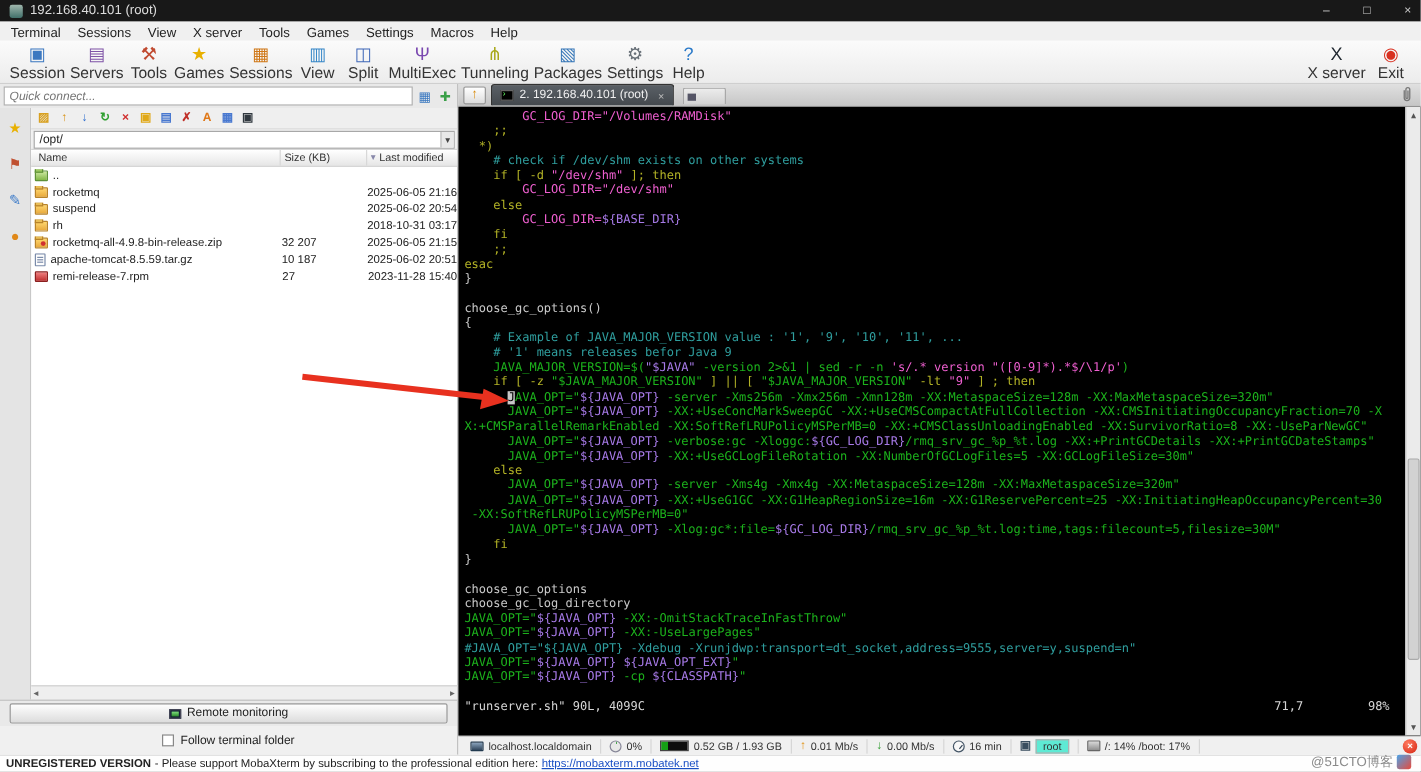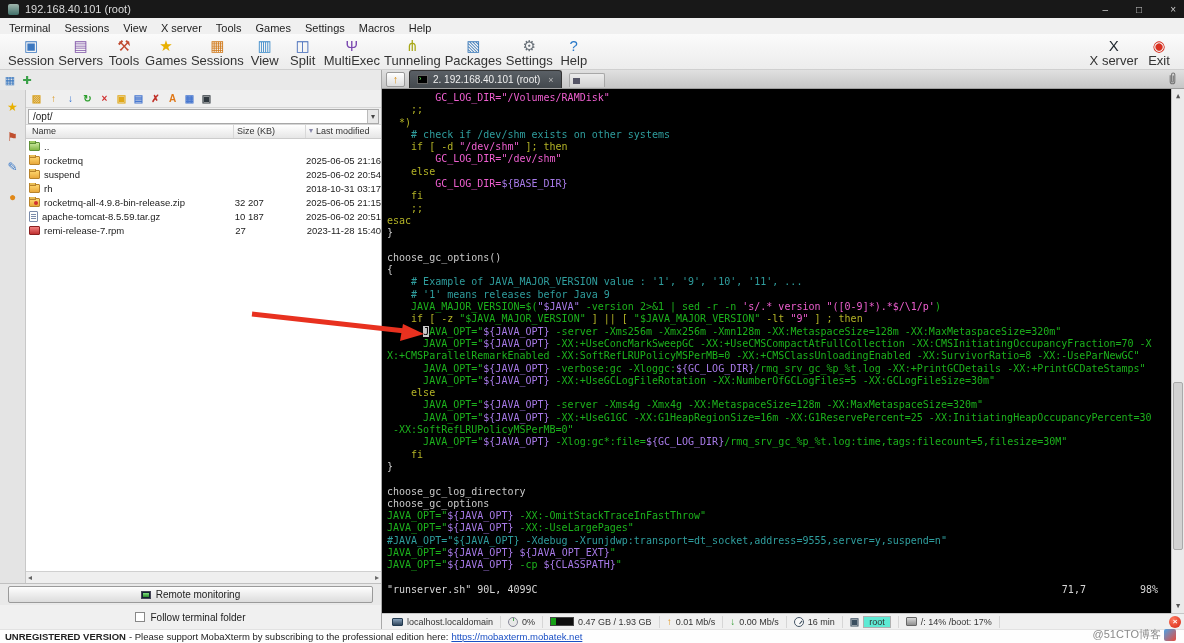--- a/index.html
+++ b/index.html
@@ -203,20 +203,21 @@
         <span class="tbglyph" style="color: rgb(216, 48, 32);">◉</span>
         <span class="tblabel">Exit</span>
       </div>
     </div>
 </div>
 
 <div class="main">
 
   <div class="sidebar">
     <div class="qc-row">
+      <input class="qc-input" placeholder="Quick connect..." style="">
       <span class="qc-ic">▦</span>
       <span class="qc-ic green">✚</span>
     </div>
     <div class="sidebar-body">
       <div class="side-strip" id="sidestrip">
           <span class="strip-ic" style="color: rgb(232, 176, 0);">★</span>
           <span class="strip-ic" style="color: rgb(192, 80, 48);">⚑</span>
           <span class="strip-ic" style="color: rgb(56, 120, 200);">✎</span>
           <span class="strip-ic" style="color: rgb(224, 136, 24);">●</span>
         </div>
@@ -368,22 +369,22 @@
           <div class="tl"><span class="c-grn">      JAVA_OPT="</span><span class="c-var">${JAVA_OPT}</span><span class="c-grn"> -verbose:gc -Xloggc:</span><span class="c-var">${GC_LOG_DIR}</span><span class="c-grn">/rmq_srv_gc_%p_%t.log -XX:+PrintGCDetails -XX:+PrintGCDateStamps"</span></div>
           <div class="tl"><span class="c-grn">      JAVA_OPT="</span><span class="c-var">${JAVA_OPT}</span><span class="c-grn"> -XX:+UseGCLogFileRotation -XX:NumberOfGCLogFiles=5 -XX:GCLogFileSize=30m"</span></div>
           <div class="tl"><span class="c-kw">    else</span></div>
           <div class="tl"><span class="c-grn">      JAVA_OPT="</span><span class="c-var">${JAVA_OPT}</span><span class="c-grn"> -server -Xms4g -Xmx4g -XX:MetaspaceSize=128m -XX:MaxMetaspaceSize=320m"</span></div>
           <div class="tl"><span class="c-grn">      JAVA_OPT="</span><span class="c-var">${JAVA_OPT}</span><span class="c-grn"> -XX:+UseG1GC -XX:G1HeapRegionSize=16m -XX:G1ReservePercent=25 -XX:InitiatingHeapOccupancyPercent=30</span></div>
           <div class="tl"><span class="c-grn"> -XX:SoftRefLRUPolicyMSPerMB=0"</span></div>
           <div class="tl"><span class="c-grn">      JAVA_OPT="</span><span class="c-var">${JAVA_OPT}</span><span class="c-grn"> -Xlog:gc*:file=</span><span class="c-var">${GC_LOG_DIR}</span><span class="c-grn">/rmq_srv_gc_%p_%t.log:time,tags:filecount=5,filesize=30M"</span></div>
           <div class="tl"><span class="c-kw">    fi</span></div>
           <div class="tl"><span class="c-txt">}</span></div>
           <div class="tl">&nbsp;</div>
+          <div class="tl"><span class="c-txt">choose_gc_options</span></div>
           <div class="tl"><span class="c-txt">choose_gc_log_directory</span></div>
-          <div class="tl"><span class="c-txt">choose_gc_options</span></div>
           <div class="tl"><span class="c-grn">JAVA_OPT="</span><span class="c-var">${JAVA_OPT}</span><span class="c-grn"> -XX:-OmitStackTraceInFastThrow"</span></div>
           <div class="tl"><span class="c-grn">JAVA_OPT="</span><span class="c-var">${JAVA_OPT}</span><span class="c-grn"> -XX:-UseLargePages"</span></div>
           <div class="tl"><span class="c-com">#JAVA_OPT="${JAVA_OPT} -Xdebug -Xrunjdwp:transport=dt_socket,address=9555,server=y,suspend=n"</span></div>
           <div class="tl"><span class="c-grn">JAVA_OPT="</span><span class="c-var">${JAVA_OPT}</span><span class="c-grn"> </span><span class="c-var">${JAVA_OPT_EXT}</span><span class="c-grn">"</span></div>
           <div class="tl"><span class="c-grn">JAVA_OPT="</span><span class="c-var">${JAVA_OPT}</span><span class="c-grn"> -cp </span><span class="c-var">${CLASSPATH}</span><span class="c-grn">"</span></div>
           <div class="tl">&nbsp;</div>
         </div>
       <div class="term-status">
         <span>"runserver.sh" 90L, 4099C</span>
         <span class="pos">71,7</span>
@@ -399,21 +400,21 @@
         <div class="sb-item">
           <span class="sbi host-icon"></span>
           <span>localhost.localdomain</span>
         </div>
         <div class="sb-item">
           <span class="sbi cpu-gauge-icon"></span>
           <span>0%</span>
         </div>
         <div class="sb-item">
           <span class="sbi memory-bar-icon"></span>
-          <span>0.47 GB / 1.93 GB</span>
+          <span>0.52 GB / 1.93 GB</span>
         </div>
         <div class="sb-item">
           <span class="sb-glyph" style="color: rgb(224, 144, 16);">↑</span>
           <span>0.01 Mb/s</span>
         </div>
         <div class="sb-item">
           <span class="sb-glyph" style="color: rgb(56, 160, 56);">↓</span>
           <span>0.00 Mb/s</span>
         </div>
         <div class="sb-item">

